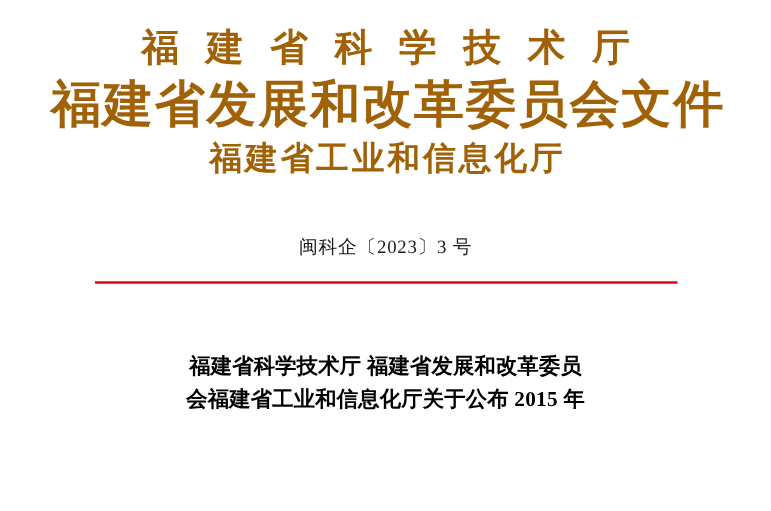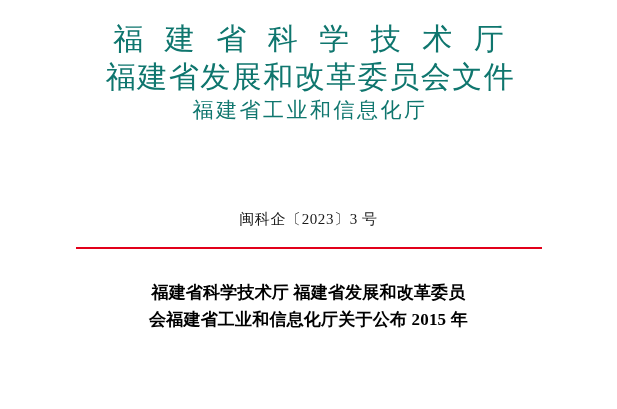--- a/index.html
+++ b/index.html
@@ -20,63 +20,63 @@
     box-sizing: border-box;
     background: #ffffff;
   }
 
   
   .masthead {
     padding-top: 20px;
     text-align: center;
   }
   .masthead-line {
-    color: #0f766e;
+    color: #a16207;
     font-family: "Liberation Serif", serif;
-    font-weight: 400;
+    font-weight: 700;
     line-height: 1.28;
     white-space: nowrap;
   }
   .ml-1 {
     font-size: 30px;
     letter-spacing: 7px;
     padding-left: 7px;
   }
   .ml-2 {
-    font-size: 30px;
+    font-size: 40px;
     letter-spacing: 1.5px;
     padding-left: 4px;
   }
   .ml-3 {
-    font-size: 21px;
+    font-size: 26px;
     letter-spacing: 2.5px;
     padding-left: 3px;
   }
 
   
   .doc-number {
-    margin-top: 86px;
+    margin-top: 45px;
     text-align: center;
     font-size: 15px;
     color: #1a1a1a;
     letter-spacing: 0.6px;
     font-family: "Liberation Serif", serif;
   }
 
   
   .red-rule {
     margin: 18px auto 0 auto;
     width: 466px;
     height: 2px;
     background: #e2001a;
   }
 
   
   .title-block {
-    margin: 30px auto 0 auto;
+    margin: 52px auto 0 auto;
     width: 400px;
     text-align: center;
     color: #000000;
     font-weight: 700;
     font-size: 17px;
     line-height: 1.62;
     font-family: "Liberation Serif", serif;
   }
   .title-line {
     white-space: nowrap;

